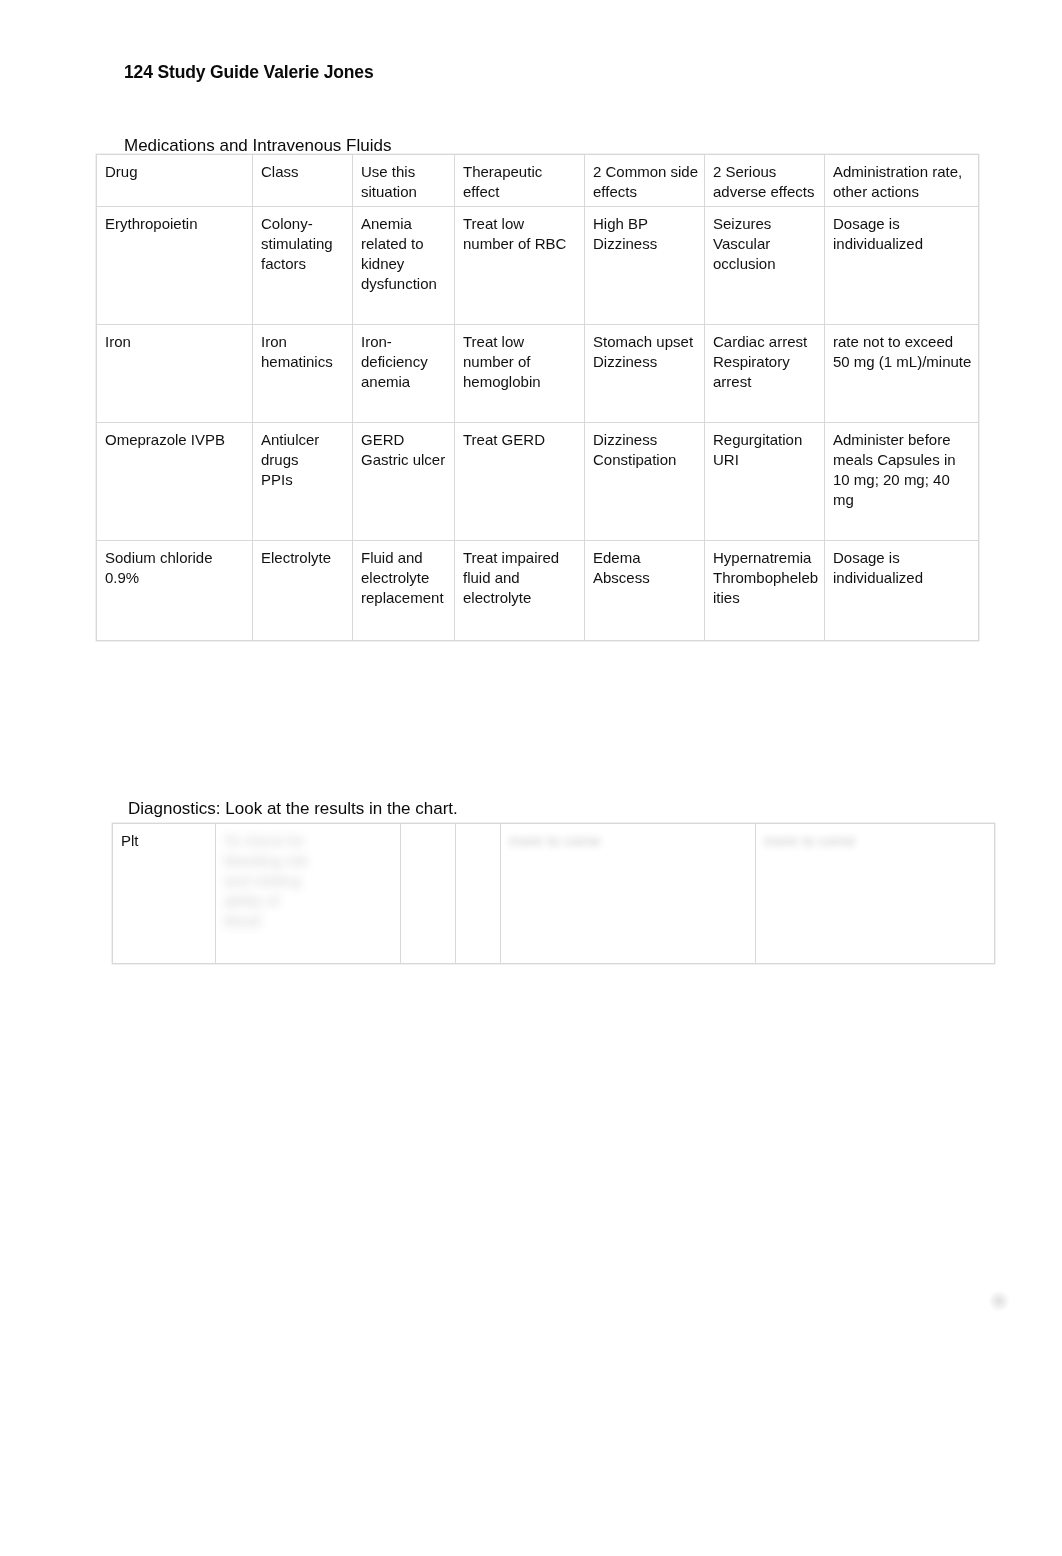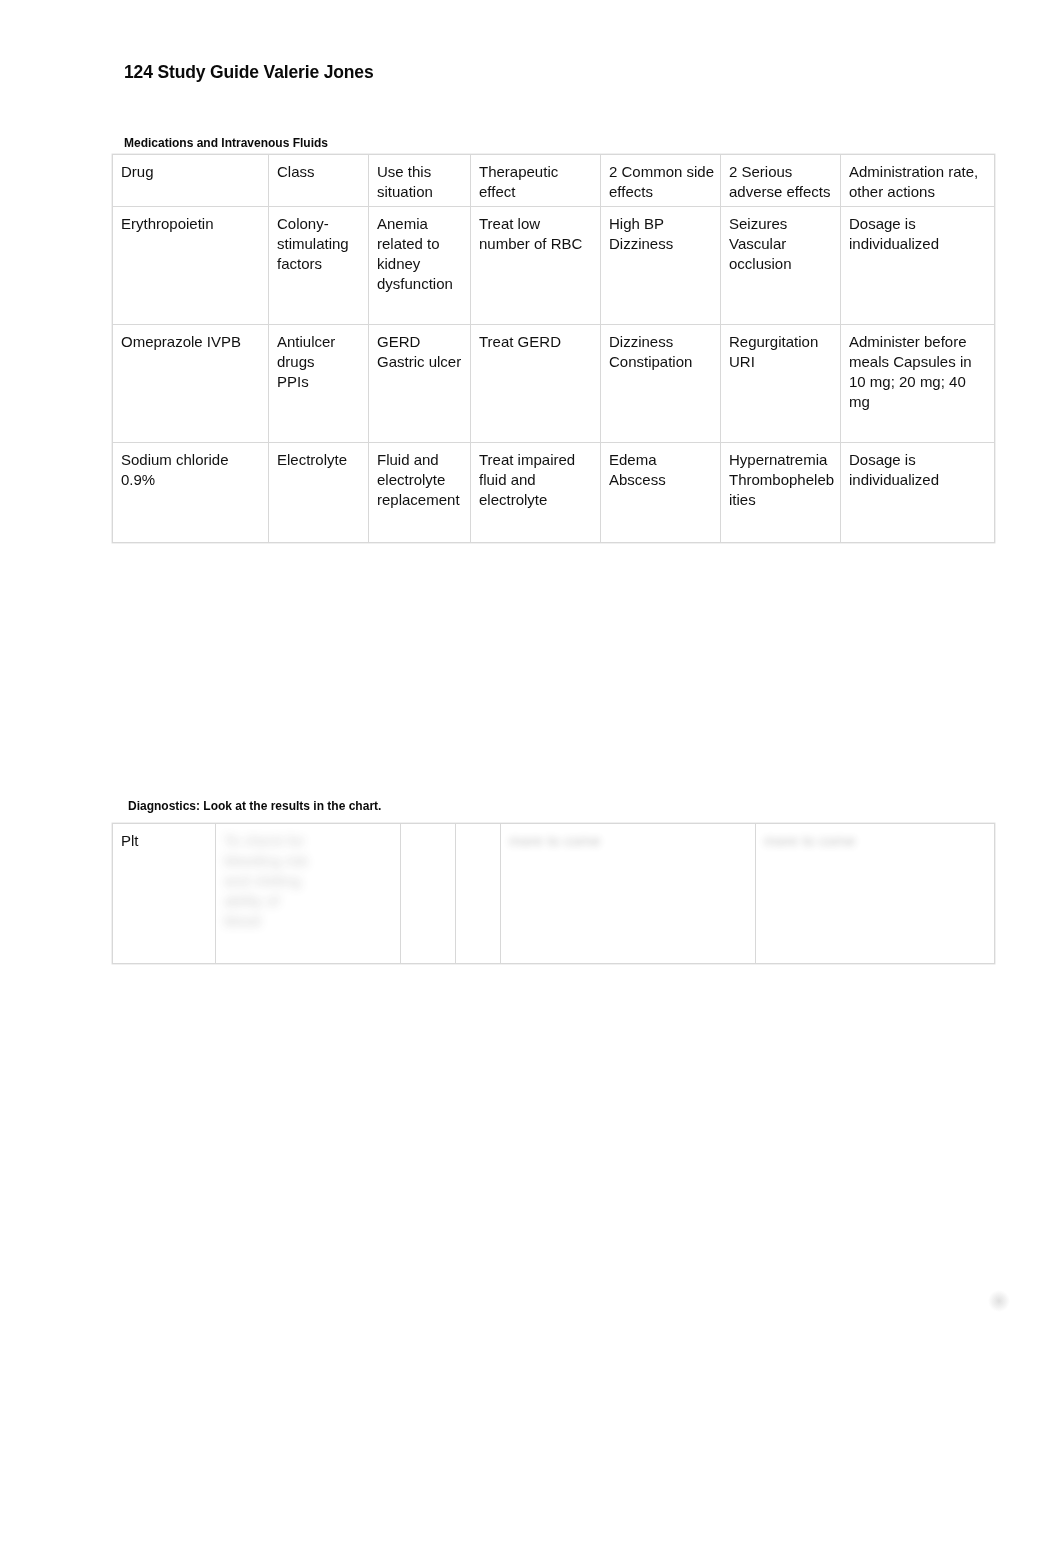--- a/index.html
+++ b/index.html
@@ -35,22 +35,22 @@
   }
   .doc-subtitle {
     position: absolute;
     left: 124px;
     top: 89px;
     font-size: 15.5px;
     font-weight: normal;
   }
   .section-heading {
     position: absolute;
-    font-size: 12px;
-    font-weight: bold;
+    font-size: 17px;
+    font-weight: normal;
   }
   #med-heading { left: 124px; top: 136px; }
   #diag-heading { left: 128px; top: 799px; }
 
   table.grid {
     position: absolute;
     border-collapse: collapse;
     table-layout: fixed;
     background: #ffffff;
   }
@@ -62,21 +62,21 @@
     line-height: 20px;
     word-wrap: break-word;
     overflow-wrap: anywhere;
     color: #111111;
   }
   
   table.grid {
     box-shadow: 0 0 0 0.5px #e2e2e2;
   }
 
-  #med-table { left: 112px; top: 154px; width: 882px; }
+  #med-table { left: 96px; top: 154px; width: 882px; }
   #diag-table { left: 112px; top: 823px; width: 882px; }
 
   
   .smudge {
     display: block;
     filter: blur(3.6px);
     opacity: 0.30;
     color: #3d3d3d;
     user-select: none;
   }
@@ -127,20 +127,29 @@
       <tr style="height:118px">
         <td>Erythropoietin</td>
         <td>Colony-stimulating factors</td>
         <td>Anemia related to kidney dysfunction</td>
         <td>Treat low number of RBC</td>
         <td>High BP<br>Dizziness</td>
         <td>Seizures<br>Vascular occlusion</td>
         <td>Dosage is individualized</td>
       </tr>
 
+      <tr style="height:98px">
+        <td>Iron</td>
+        <td>Iron hematinics</td>
+        <td>Iron-deficiency anemia</td>
+        <td>Treat low number of hemoglobin</td>
+        <td>Stomach upset<br>Dizziness</td>
+        <td>Cardiac arrest<br>Respiratory arrest</td>
+        <td>rate not to exceed 50 mg (1 mL)/minute</td>
+      </tr>
 
       <tr style="height:118px">
         <td>Omeprazole IVPB</td>
         <td>Antiulcer drugs<br>PPIs</td>
         <td>GERD<br>Gastric ulcer</td>
         <td>Treat GERD</td>
         <td>Dizziness<br>Constipation</td>
         <td>Regurgitation<br>URI</td>
         <td>Administer before meals Capsules in 10 mg; 20 mg; 40 mg</td>
       </tr>

